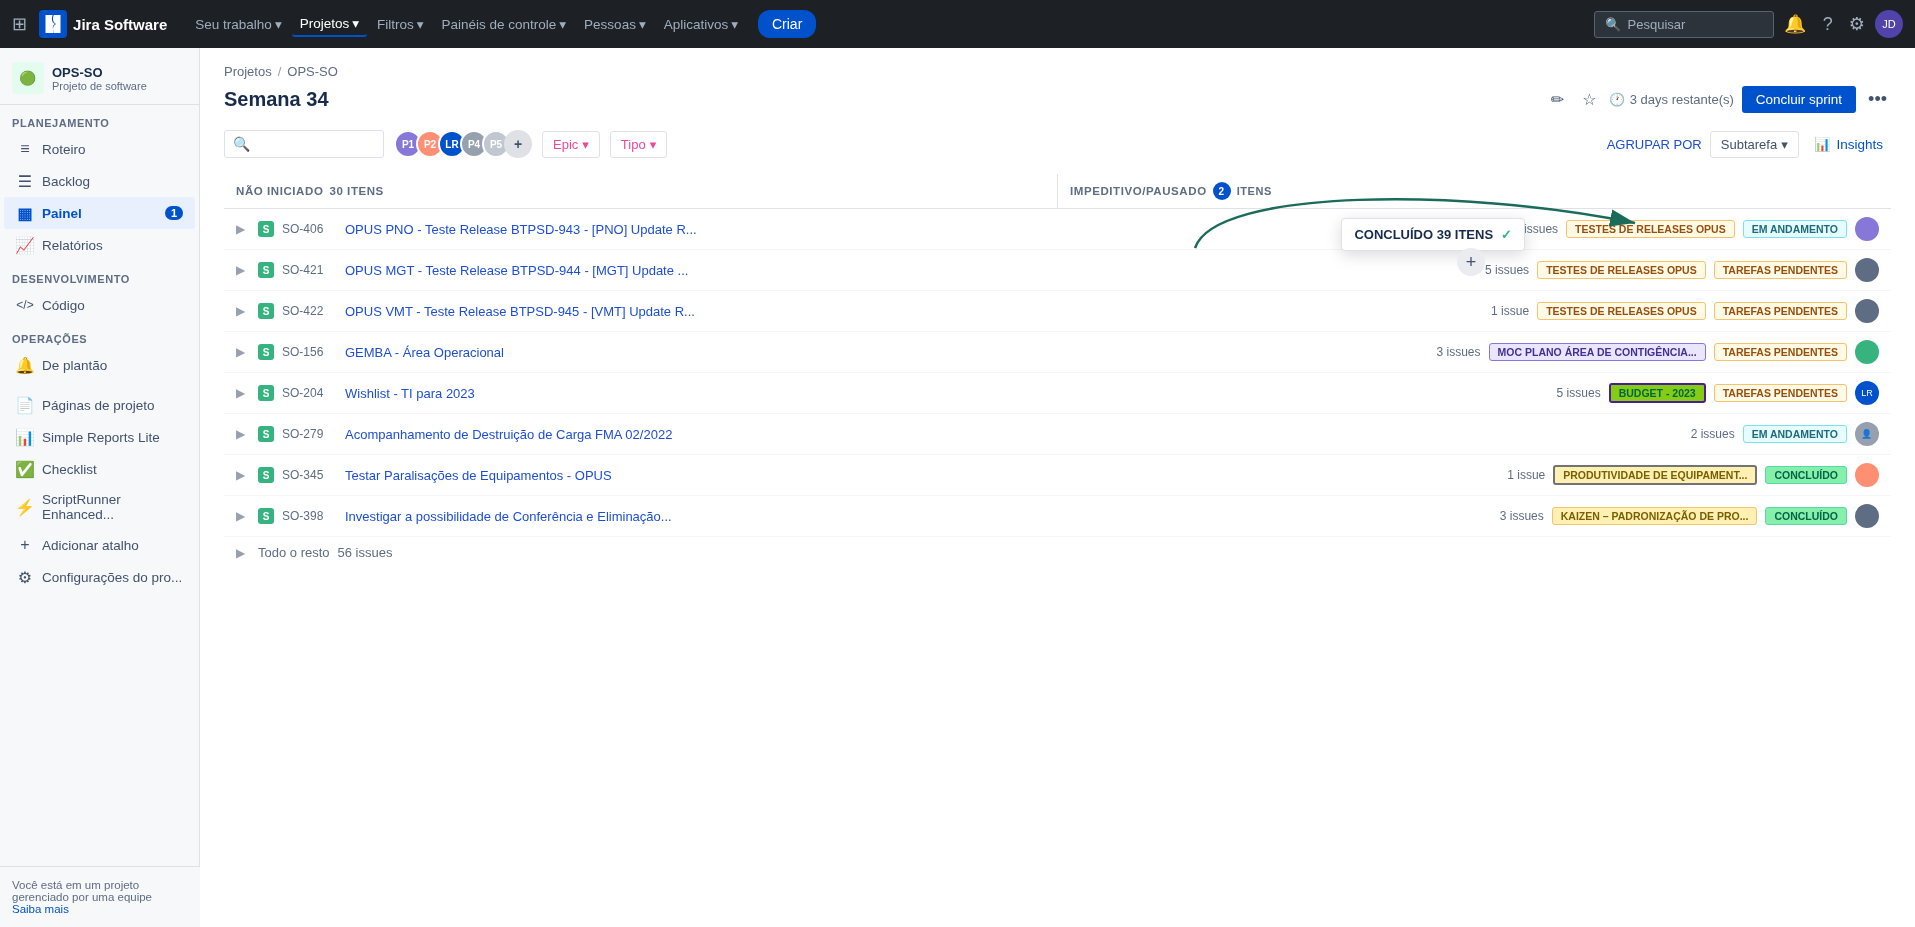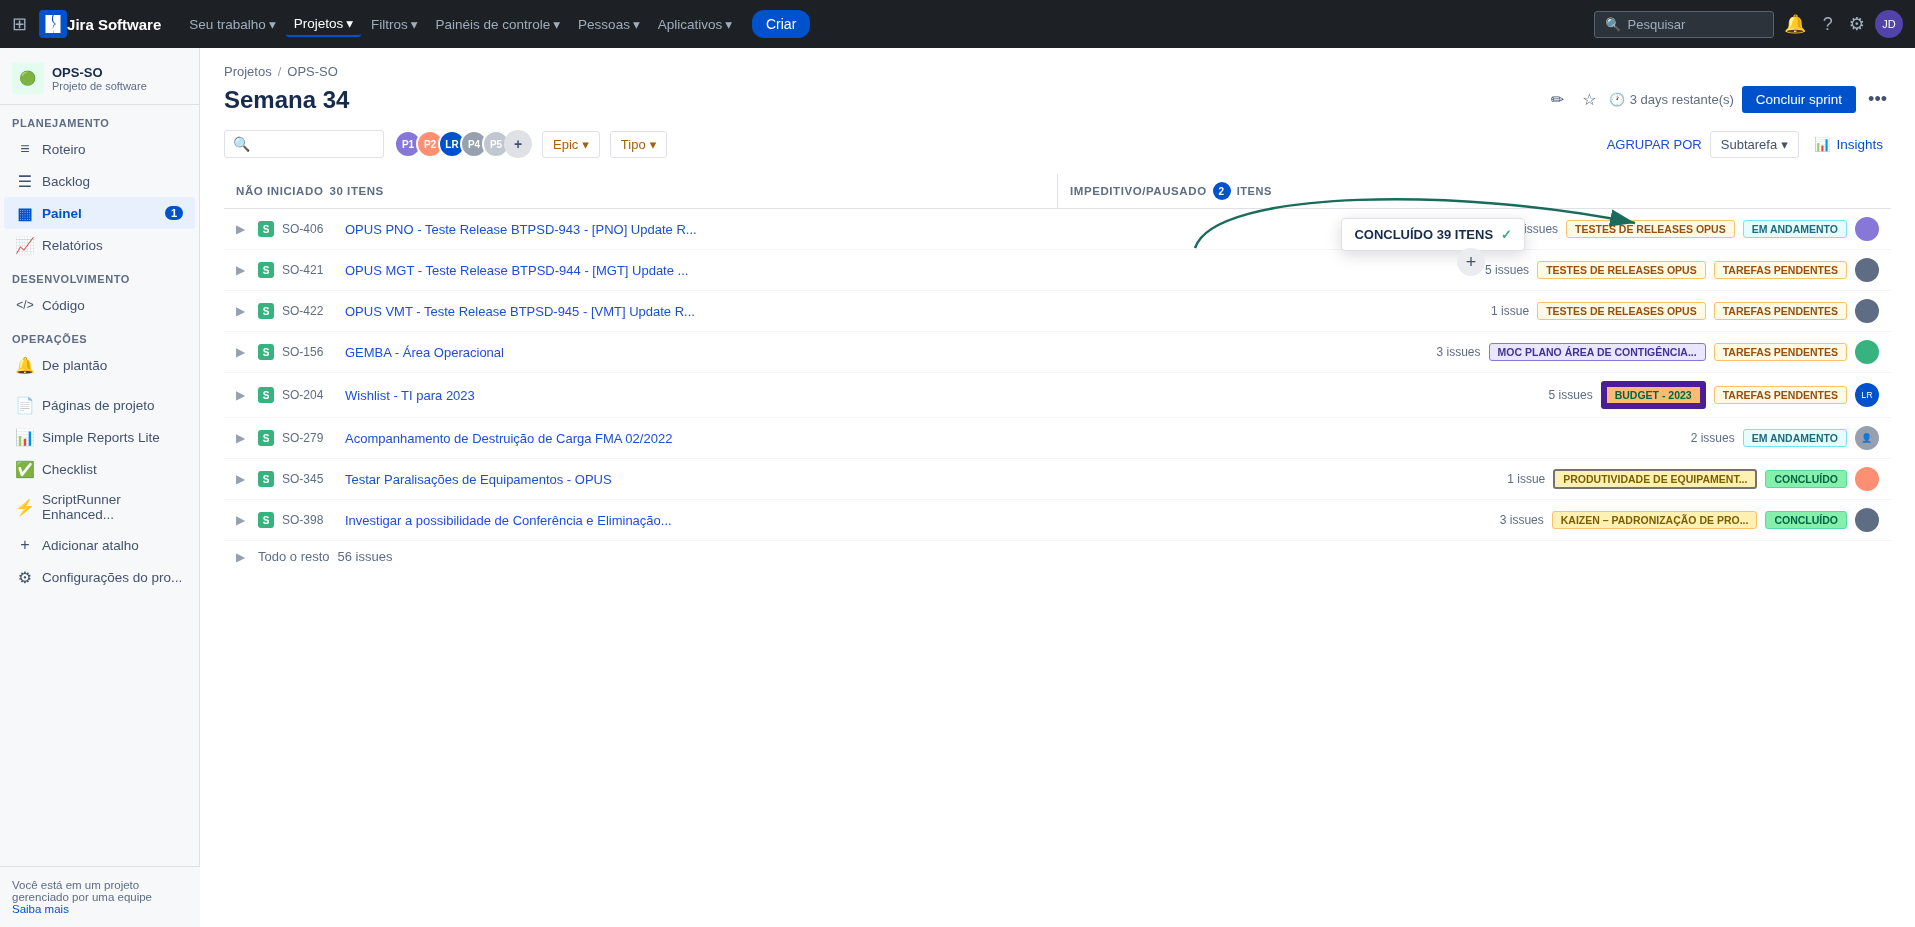--- a/index.html
+++ b/index.html
@@ -11,21 +11,21 @@
       background: #1d2125;
       display: flex;
       align-items: center;
       padding: 0 12px;
       gap: 8px;
       position: fixed;
       top: 0; left: 0; right: 0;
       z-index: 100;
     }
     .top-nav-grid-icon { color: #9fadbc; font-size: 18px; margin-right: 4px; cursor: pointer; }
-    .top-nav-logo { display: flex; align-items: center; color: #fff; font-weight: 600; font-size: 15px; margin-right: 12px; cursor: pointer; }
+    .top-nav-logo { display: flex; align-items: center; gap: 6px; color: #fff; font-weight: 600; font-size: 15px; margin-right: 12px; cursor: pointer; }
     .top-nav-logo-icon { width: 28px; height: 28px; background: #0052cc; border-radius: 4px; display: flex; align-items: center; justify-content: center; }
     .top-nav-logo-icon svg { width: 18px; height: 18px; }
     .top-nav-menu { display: flex; gap: 2px; }
     .top-nav-menu-item {
       color: #9fadbc;
       padding: 4px 8px;
       border-radius: 3px;
       cursor: pointer;
       font-size: 13.5px;
       display: flex; align-items: center; gap: 3px;
@@ -125,21 +125,21 @@
     
     .main-content { flex: 1; overflow-y: auto; padding: 16px 24px; background: #fff; }
 
     
     .breadcrumb { display: flex; align-items: center; gap: 6px; font-size: 13px; color: #5e6c84; margin-bottom: 6px; }
     .breadcrumb a { color: #5e6c84; text-decoration: none; cursor: pointer; }
     .breadcrumb-sep { color: #97a0af; }
 
     
     .page-header { display: flex; align-items: center; justify-content: space-between; margin-bottom: 16px; }
-    .page-title { font-size: 24px; font-weight: 600; color: #172b4d; }
+    .page-title { font-size: 20px; font-weight: 600; color: #172b4d; }
     .page-header-actions { display: flex; align-items: center; gap: 8px; }
     .header-icon-btn { color: #42526e; cursor: pointer; padding: 5px; border-radius: 3px; font-size: 16px; }
     .sprint-time { display: flex; align-items: center; gap: 4px; font-size: 13px; color: #5e6c84; }
     .concluir-sprint-btn {
       background: #0052cc;
       color: #fff;
       border: none;
       padding: 6px 14px;
       border-radius: 3px;
       font-size: 13.5px;
@@ -173,21 +173,21 @@
       cursor: pointer;
       overflow: hidden;
     }
     .avatar-sm:first-child { margin-left: 0; }
     .filter-btn {
       display: flex; align-items: flex-start; gap: 4px;
       padding: 5px 10px;
       border: 1px solid #dfe1e6;
       border-radius: 3px;
       font-size: 13px;
-      color: #a16207;
+      color: #ec4899;
       background: #fff;
       cursor: pointer;
     }
 
     .group-by-label { font-size: 13px; color: #1d4ed8; margin-left: auto; }
     .subtarefa-btn {
       display: flex; align-items: center; gap: 4px;
       padding: 5px 10px;
       border: 1px solid #dfe1e6;
       border-radius: 3px;
@@ -256,21 +256,21 @@
       border-radius: 3px;
       font-size: 10.5px;
       font-weight: 700;
       text-transform: uppercase;
       white-space: nowrap;
     }
     .tag-testes { background: #fffae6; color: #974f0c; border: 1px solid #f6c26b; }
     .tag-em-andamento { background: #e6fcff; color: #1b6b7c; border: 1px solid #79e2f2; }
     .tag-tarefas { background: #fffae6; color: #974f0c; border: 1px solid #f6c26b; }
     .tag-moc { background: #eae6ff; color: #403294; border: 1px solid #8777d9; }
-    .tag-budget { background: #fdba74; color: #006644; border: 6px solid #4c1d95; }
+    .tag-budget { background: #84cc16; color: #006644; border: 2px solid #4c1d95; }
     .tag-concluido { background: #86efac; color: #006644; border: 1px solid #57d9a3; }
     .tag-kaizen { background: #fff0b3; color: #7a5f00; border: 1px solid #f6c26b; }
     .tag-produtividade { background: #fff0b3; color: #7a5f00; border: 2px solid #737373; }
     .issue-avatar {
       width: 24px; height: 24px;
       border-radius: 50%;
       background: #5e6c84;
       display: flex; align-items: center; justify-content: center;
       color: #fff; font-size: 9px;
       flex-shrink: 0;

